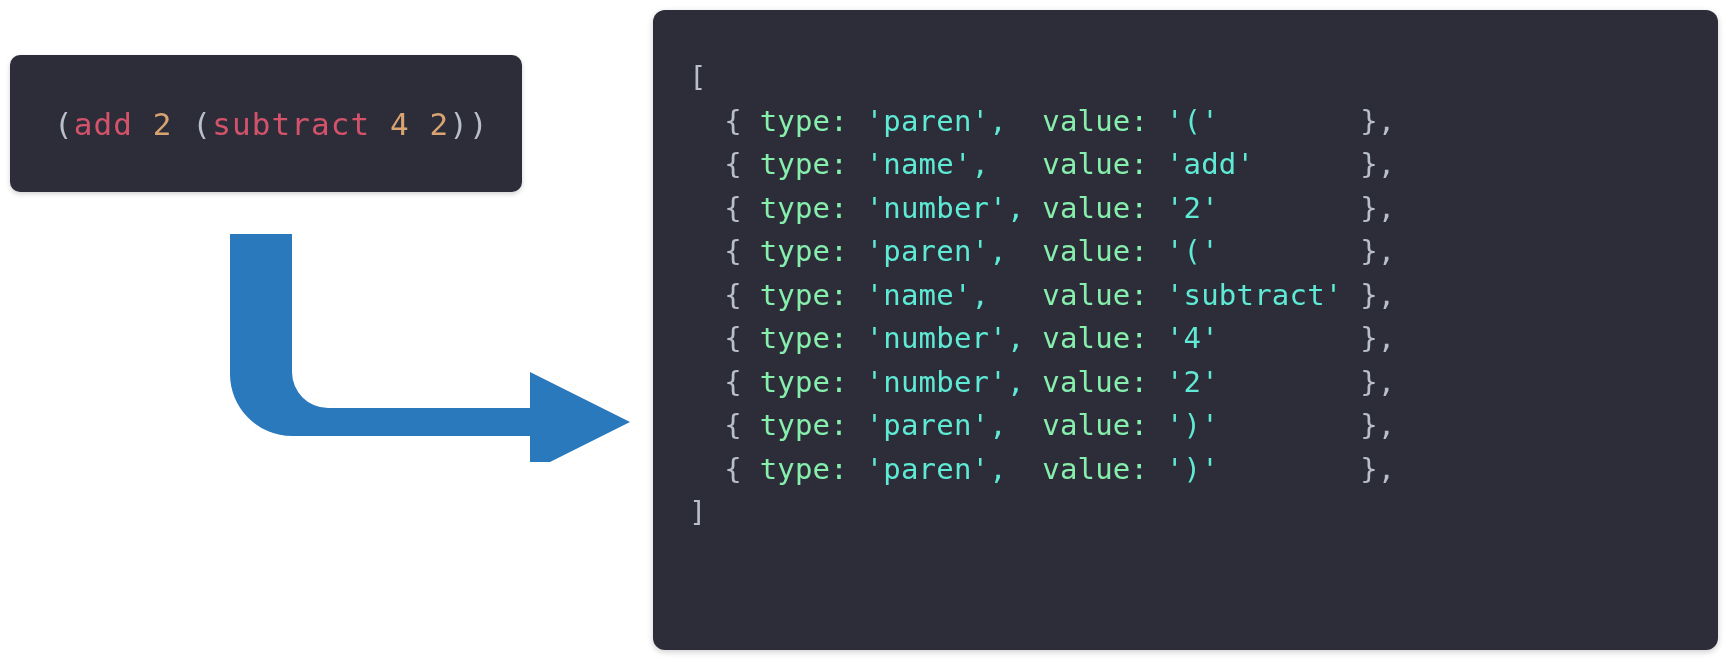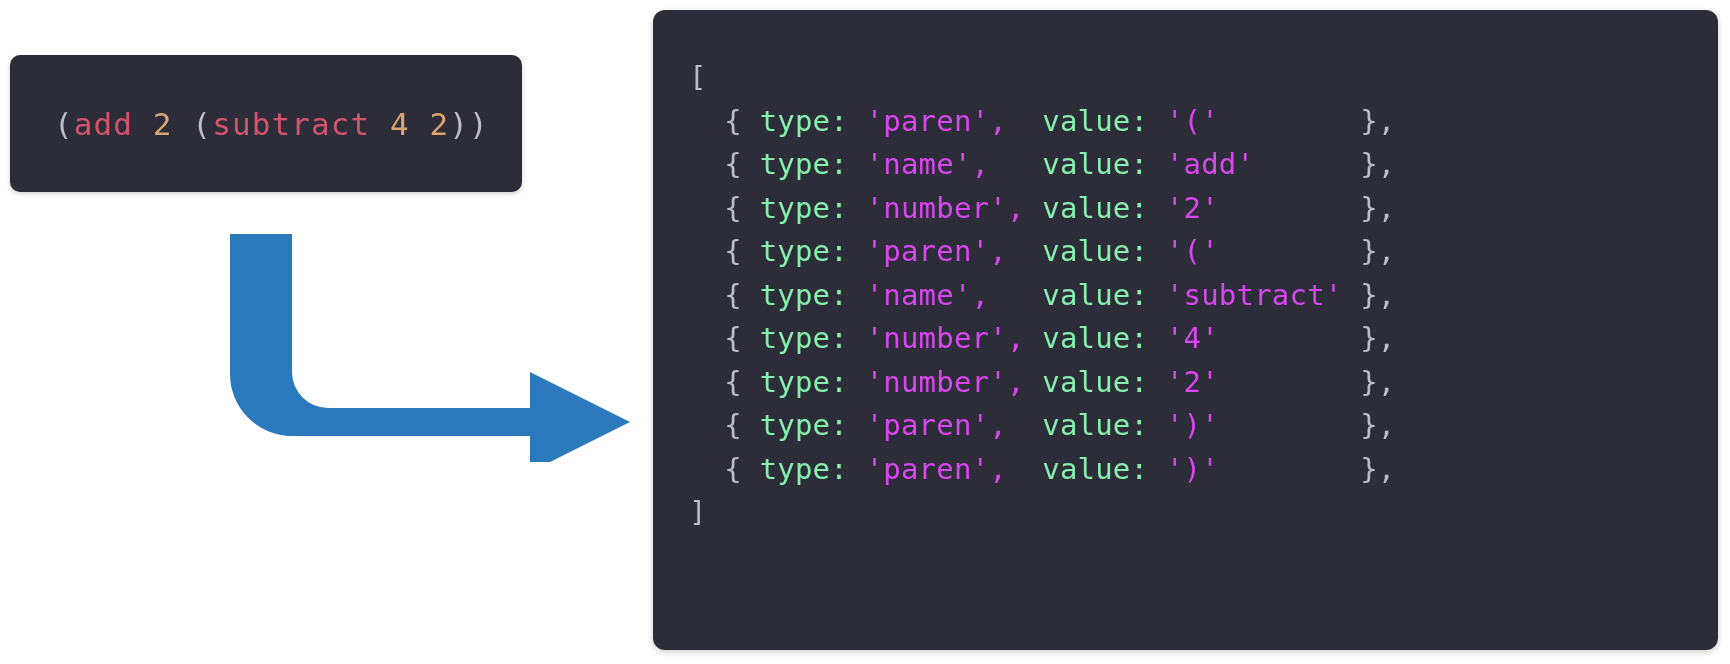--- a/index.html
+++ b/index.html
@@ -81,21 +81,21 @@
     font-size: 29px;
     line-height: 43.5px;
     white-space: pre;
     letter-spacing: 0.2px;
   }
   .tokens-code .line { display: block; height: 43.5px; }
 
   
   .c-punct { color: #b9bfc9; }
   .c-key   { color: #86efac; }
-  .c-str   { color: #d946ef; }
+  .c-str   { color: #5eead4; }
 </style>
 </head>
 <body>
 
 <div id="stage">
 
   <div class="source-box">
     <div class="source-code" id="source-code"><span class="t-paren">(</span><span class="t-name">add</span><span> </span><span class="t-number">2</span><span> </span><span class="t-paren">(</span><span class="t-name">subtract</span><span> </span><span class="t-number">4</span><span> </span><span class="t-number">2</span><span class="t-paren">)</span><span class="t-paren">)</span></div>
   </div>
 

